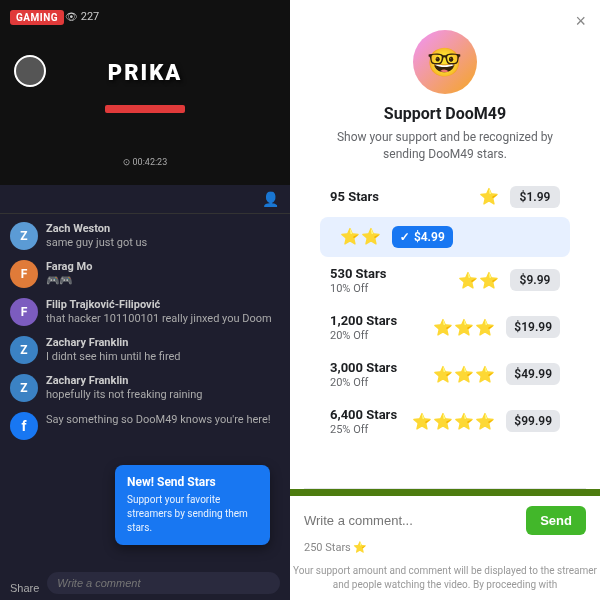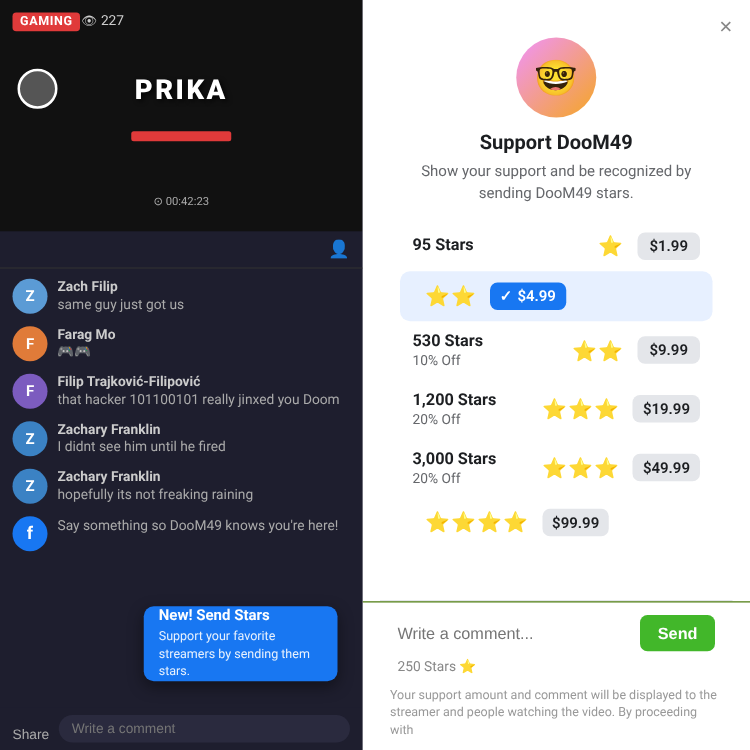--- a/index.html
+++ b/index.html
@@ -160,21 +160,21 @@
     }
 
     
     .tooltip-popup {
       position: absolute;
       bottom: 55px;
       left: 115px;
       background: #1877f2;
       color: #fff;
       border-radius: 8px;
-      padding: 0 12px;
+      padding: 10px 12px;
       width: 155px;
       font-size: 11px;
       z-index: 10;
       box-shadow: 0 4px 12px rgba(0,0,0,0.4);
     }
 
     .tooltip-title {
       font-weight: 700;
       font-size: 12px;
       margin-bottom: 4px;
@@ -204,20 +204,21 @@
     }
 
     .write-comment-mini {
       flex: 1;
       background: #2a2a3e;
       border: none;
       border-radius: 16px;
       padding: 5px 10px;
       color: #888;
       font-size: 11px;
+      font-style: italic;
     }
 
     
     .right-panel {
       width: 310px;
       height: 600px;
       background: #fff;
       display: flex;
       flex-direction: column;
       padding: 0;
@@ -329,22 +330,22 @@
     .star-price.selected-price {
       background: #1877f2;
       color: #fff;
       display: flex;
       align-items: center;
       gap: 4px;
     }
 
     
     .modal-input-section {
-      border-top: 1px solid #4d7c0f;
-      padding: 10px 28px 6px;
+      border-top: 7px solid #4d7c0f;
+      padding: 10px 14px 6px;
     }
 
     .comment-input-row {
       display: flex;
       align-items: center;
       gap: 8px;
       margin-bottom: 6px;
     }
 
     .comment-input {
@@ -371,22 +372,23 @@
       font-size: 11px;
       color: #888;
       display: flex;
       align-items: center;
       gap: 3px;
     }
 
     .modal-footer-text {
       font-size: 10px;
       color: #999;
-      padding: 4px 22px 8px;
+      padding: 4px 3px 8px;
       line-height: 1.4;
+      text-align: center;
     }
 
     .divider {
       height: 1px;
       background: #e4e6ea;
       margin: 0 14px;
     }
   </style>
 </head>
 <body>
@@ -407,21 +409,21 @@
 
   <div class="chat-header">
     <span class="chat-icon">👤</span>
   </div>
 
   <div class="chat-messages">
 
     <div class="chat-message">
       <div class="chat-avatar" style="background:#5b9bd5">Z</div>
       <div class="chat-content">
-        <div class="chat-username">Zach Filip</div>
+        <div class="chat-username">Zach Weston</div>
         <div class="chat-text">same guy just got us</div>
       </div>
     </div>
 
     <div class="chat-message">
       <div class="chat-avatar" style="background:#e07b39">F</div>
       <div class="chat-content">
         <div class="chat-username">Farag Mo</div>
         <div class="chat-text">🎮🎮</div>
       </div>
@@ -521,20 +523,24 @@
     <div class="star-row">
       <div class="star-info">
         <div class="star-amount">3,000 Stars</div>
         <div class="star-discount">20% Off</div>
       </div>
       <span class="star-icons">⭐⭐⭐</span>
       <span class="star-price">$49.99</span>
     </div>
 
     <div class="star-row">
+      <div class="star-info">
+        <div class="star-amount">6,400 Stars</div>
+        <div class="star-discount">25% Off</div>
+      </div>
       <span class="star-icons">⭐⭐⭐⭐</span>
       <span class="star-price">$99.99</span>
     </div>
   </div>
 
   <div class="divider"></div>
 
   <div class="modal-input-section">
     <div class="comment-input-row">
       <input class="comment-input" placeholder="Write a comment..." style="">

